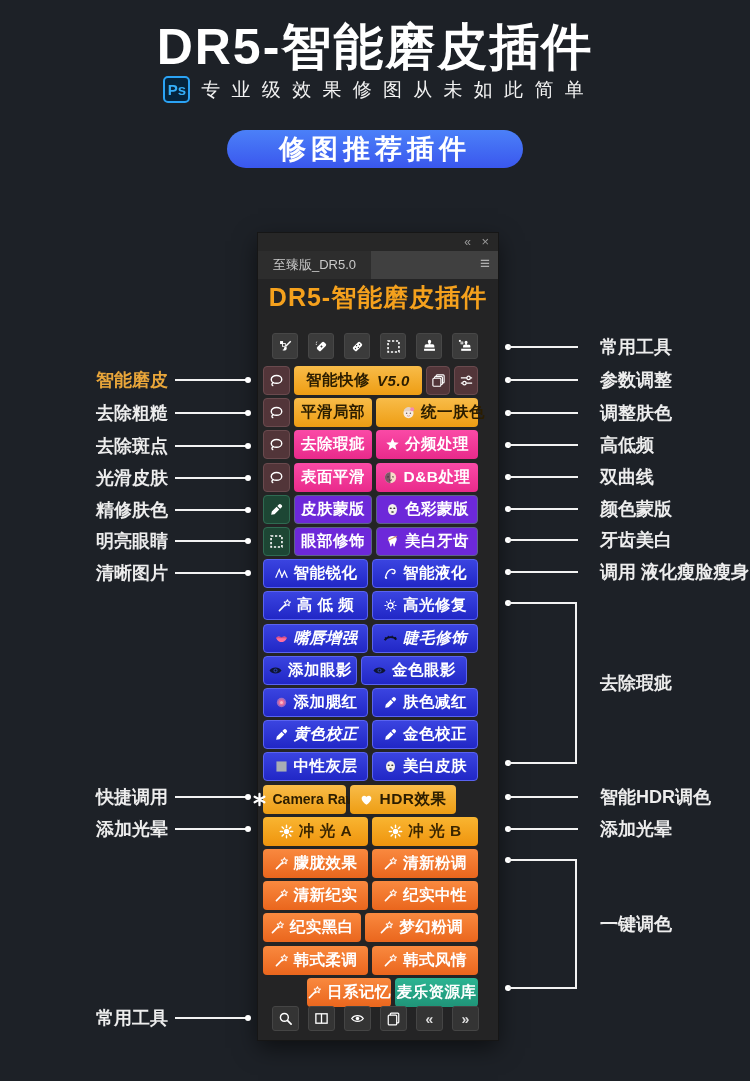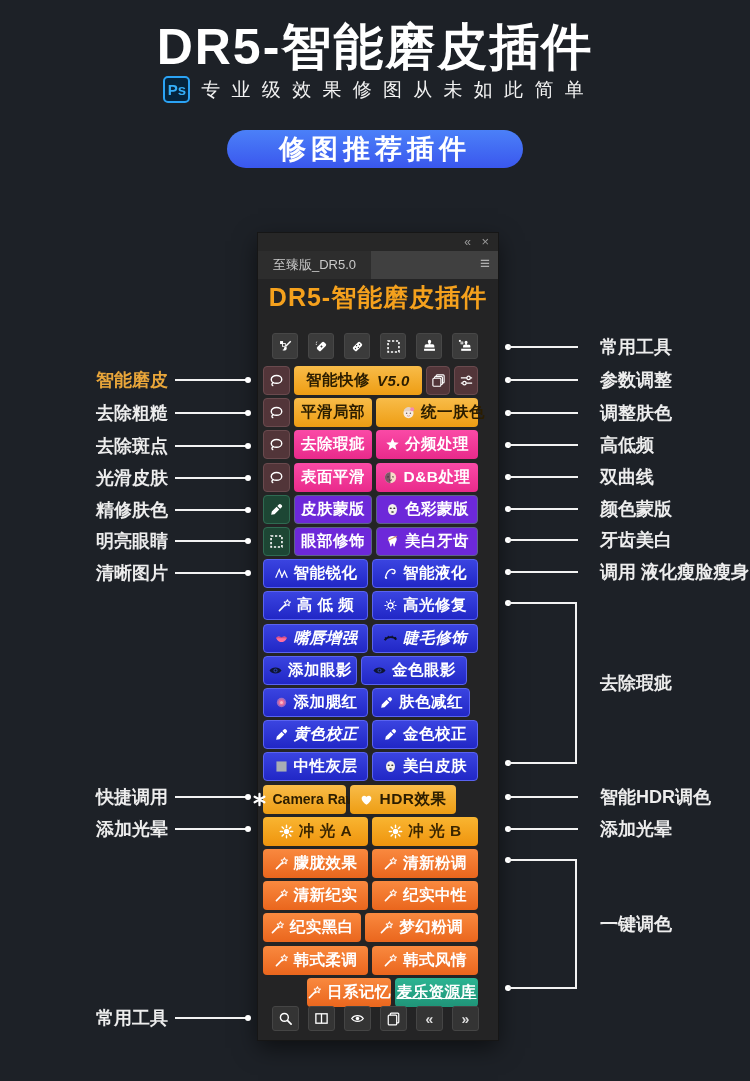--- a/index.html
+++ b/index.html
@@ -387,21 +387,21 @@
           <div class="btn style-blue" style="width: 105px;">
             <span style="display: flex; align-items: center;">
               <svg viewBox="0 0 16 16" width="15" height="15" xmlns="http://www.w3.org/2000/svg">
                 <circle cx="8" cy="8" r="5" fill="#ff93b0" opacity=".55"></circle>
                 <circle cx="8" cy="8" r="3.2" fill="#ff6f92" opacity=".8"></circle>
                 <circle cx="8" cy="8" r="1.6" fill="#ffb7c9"></circle>
               </svg>
             </span>
             <span>添加腮红</span>
           </div>
-          <div class="btn style-blue" style="width: 98px;">
+          <div class="btn style-blue" style="width: 106px;">
             <span style="display: flex; align-items: center;">
               <svg viewBox="0 0 16 16" width="15" height="15" xmlns="http://www.w3.org/2000/svg">
                 <path d="M13.1 2.9a2 2 0 0 0-2.9 0L8.9 4.2l3 3 1.3-1.3a2 2 0 0 0 0-3zM8.1 5 3 10.1 2.3 13.7 5.9 13 11 7.9z" fill="#fff"></path>
               </svg>
             </span>
             <span>肤色减红</span>
           </div>
         </div>
         <div class="btn-row" style="top: 487.2px;">
           <div class="btn style-blue" style="width: 105px; font-style: italic;">
@@ -569,21 +569,21 @@
         <div class="btn-row" style="top: 744.8px; padding-left: 44px;">
           <div class="btn style-orange" style="width: 105px;">
             <span style="display: flex; align-items: center;">
               <svg viewBox="0 0 16 16" width="15" height="15" xmlns="http://www.w3.org/2000/svg">
                 <path d="M2.6 13.4 8.4 7.6" stroke="#fff" stroke-width="1.7" stroke-linecap="round"></path>
                 <path d="M11.2 1.8 12 4l2.3.3-1.7 1.6.4 2.3-2-1.1-2 1.1.4-2.3L7.7 4.3 10 4z" fill="none" stroke="#fff" stroke-width="1.1" stroke-linejoin="round"></path>
               </svg>
             </span>
             <span>日系记忆</span>
           </div>
-          <div class="btn style-teal" style="width: 106px; text-decoration: underline;">
+          <div class="btn style-teal" style="width: 106px;">
             <span>麦乐资源库</span>
           </div>
         </div>
       </div>
     <div class="footer-row" id="footer-row">
         <div class="footer-btn">
           <span style="display: flex; align-items: center;">
             <svg viewBox="0 0 16 16" width="15" height="15" xmlns="http://www.w3.org/2000/svg">
               <circle cx="6.8" cy="6.8" r="4.2" fill="none" stroke="#fff" stroke-width="1.5"></circle>
               <path d="M10 10l4 4" stroke="#fff" stroke-width="1.8" stroke-linecap="round"></path>

